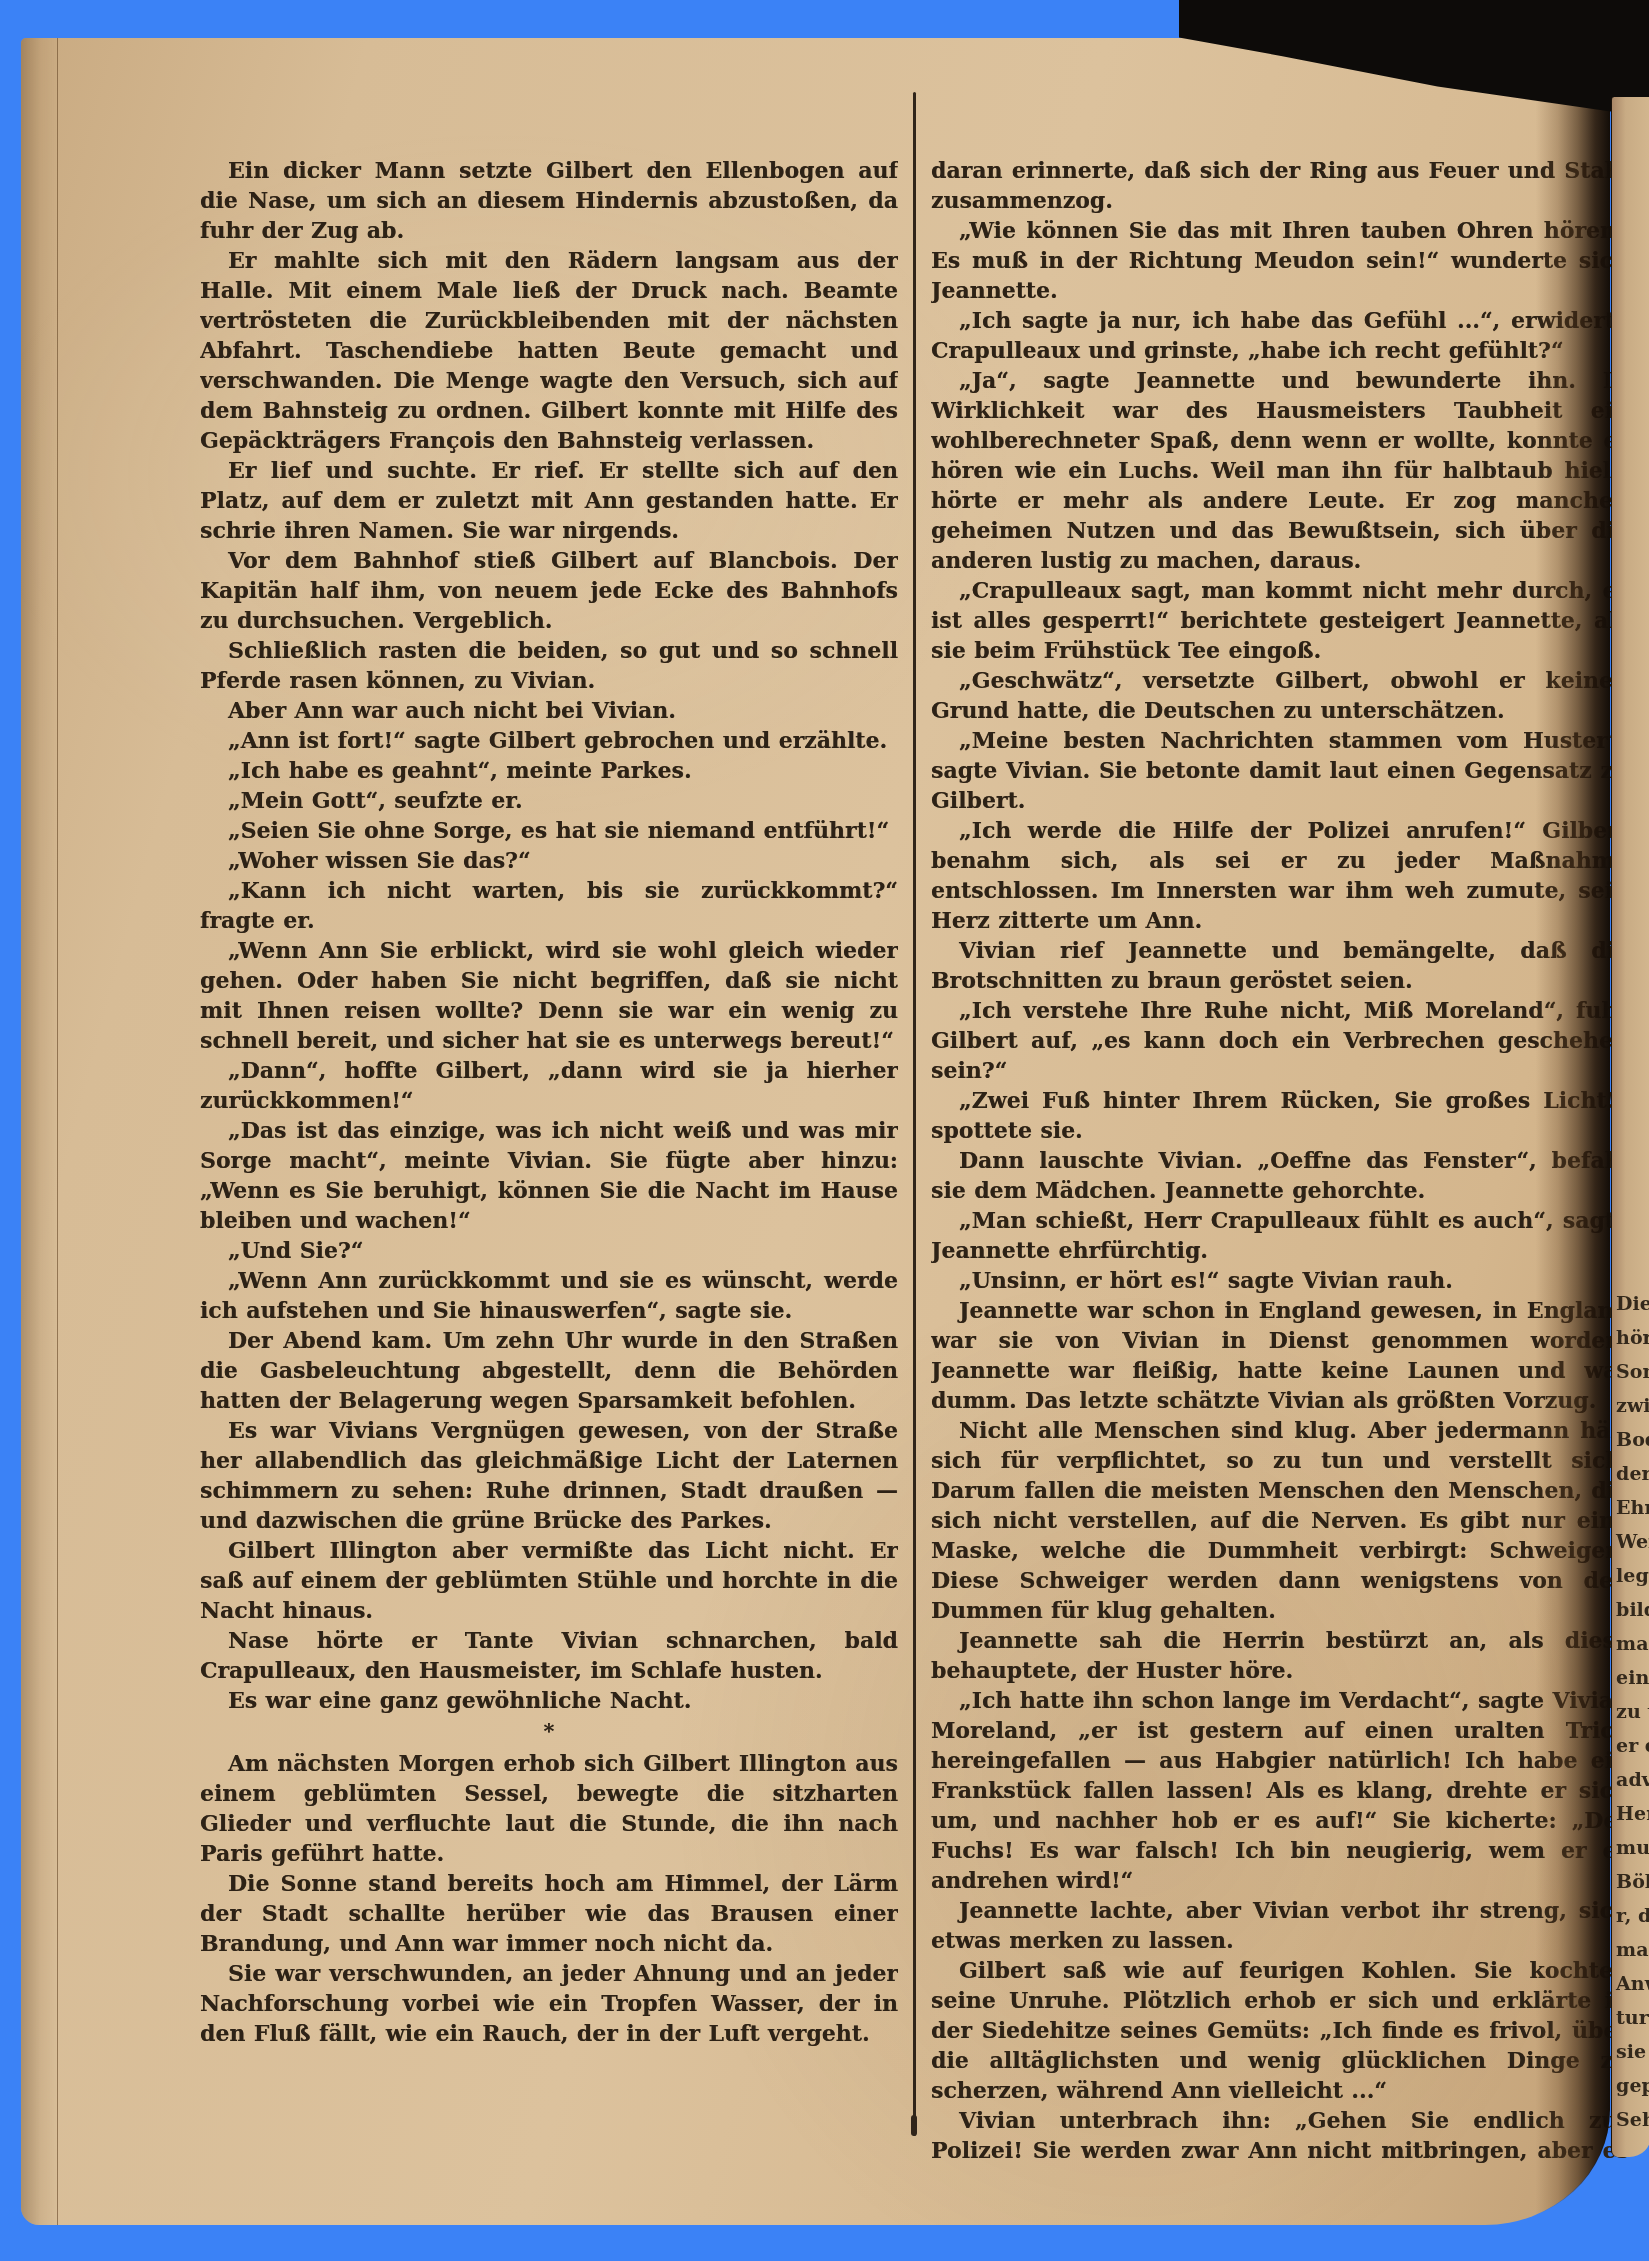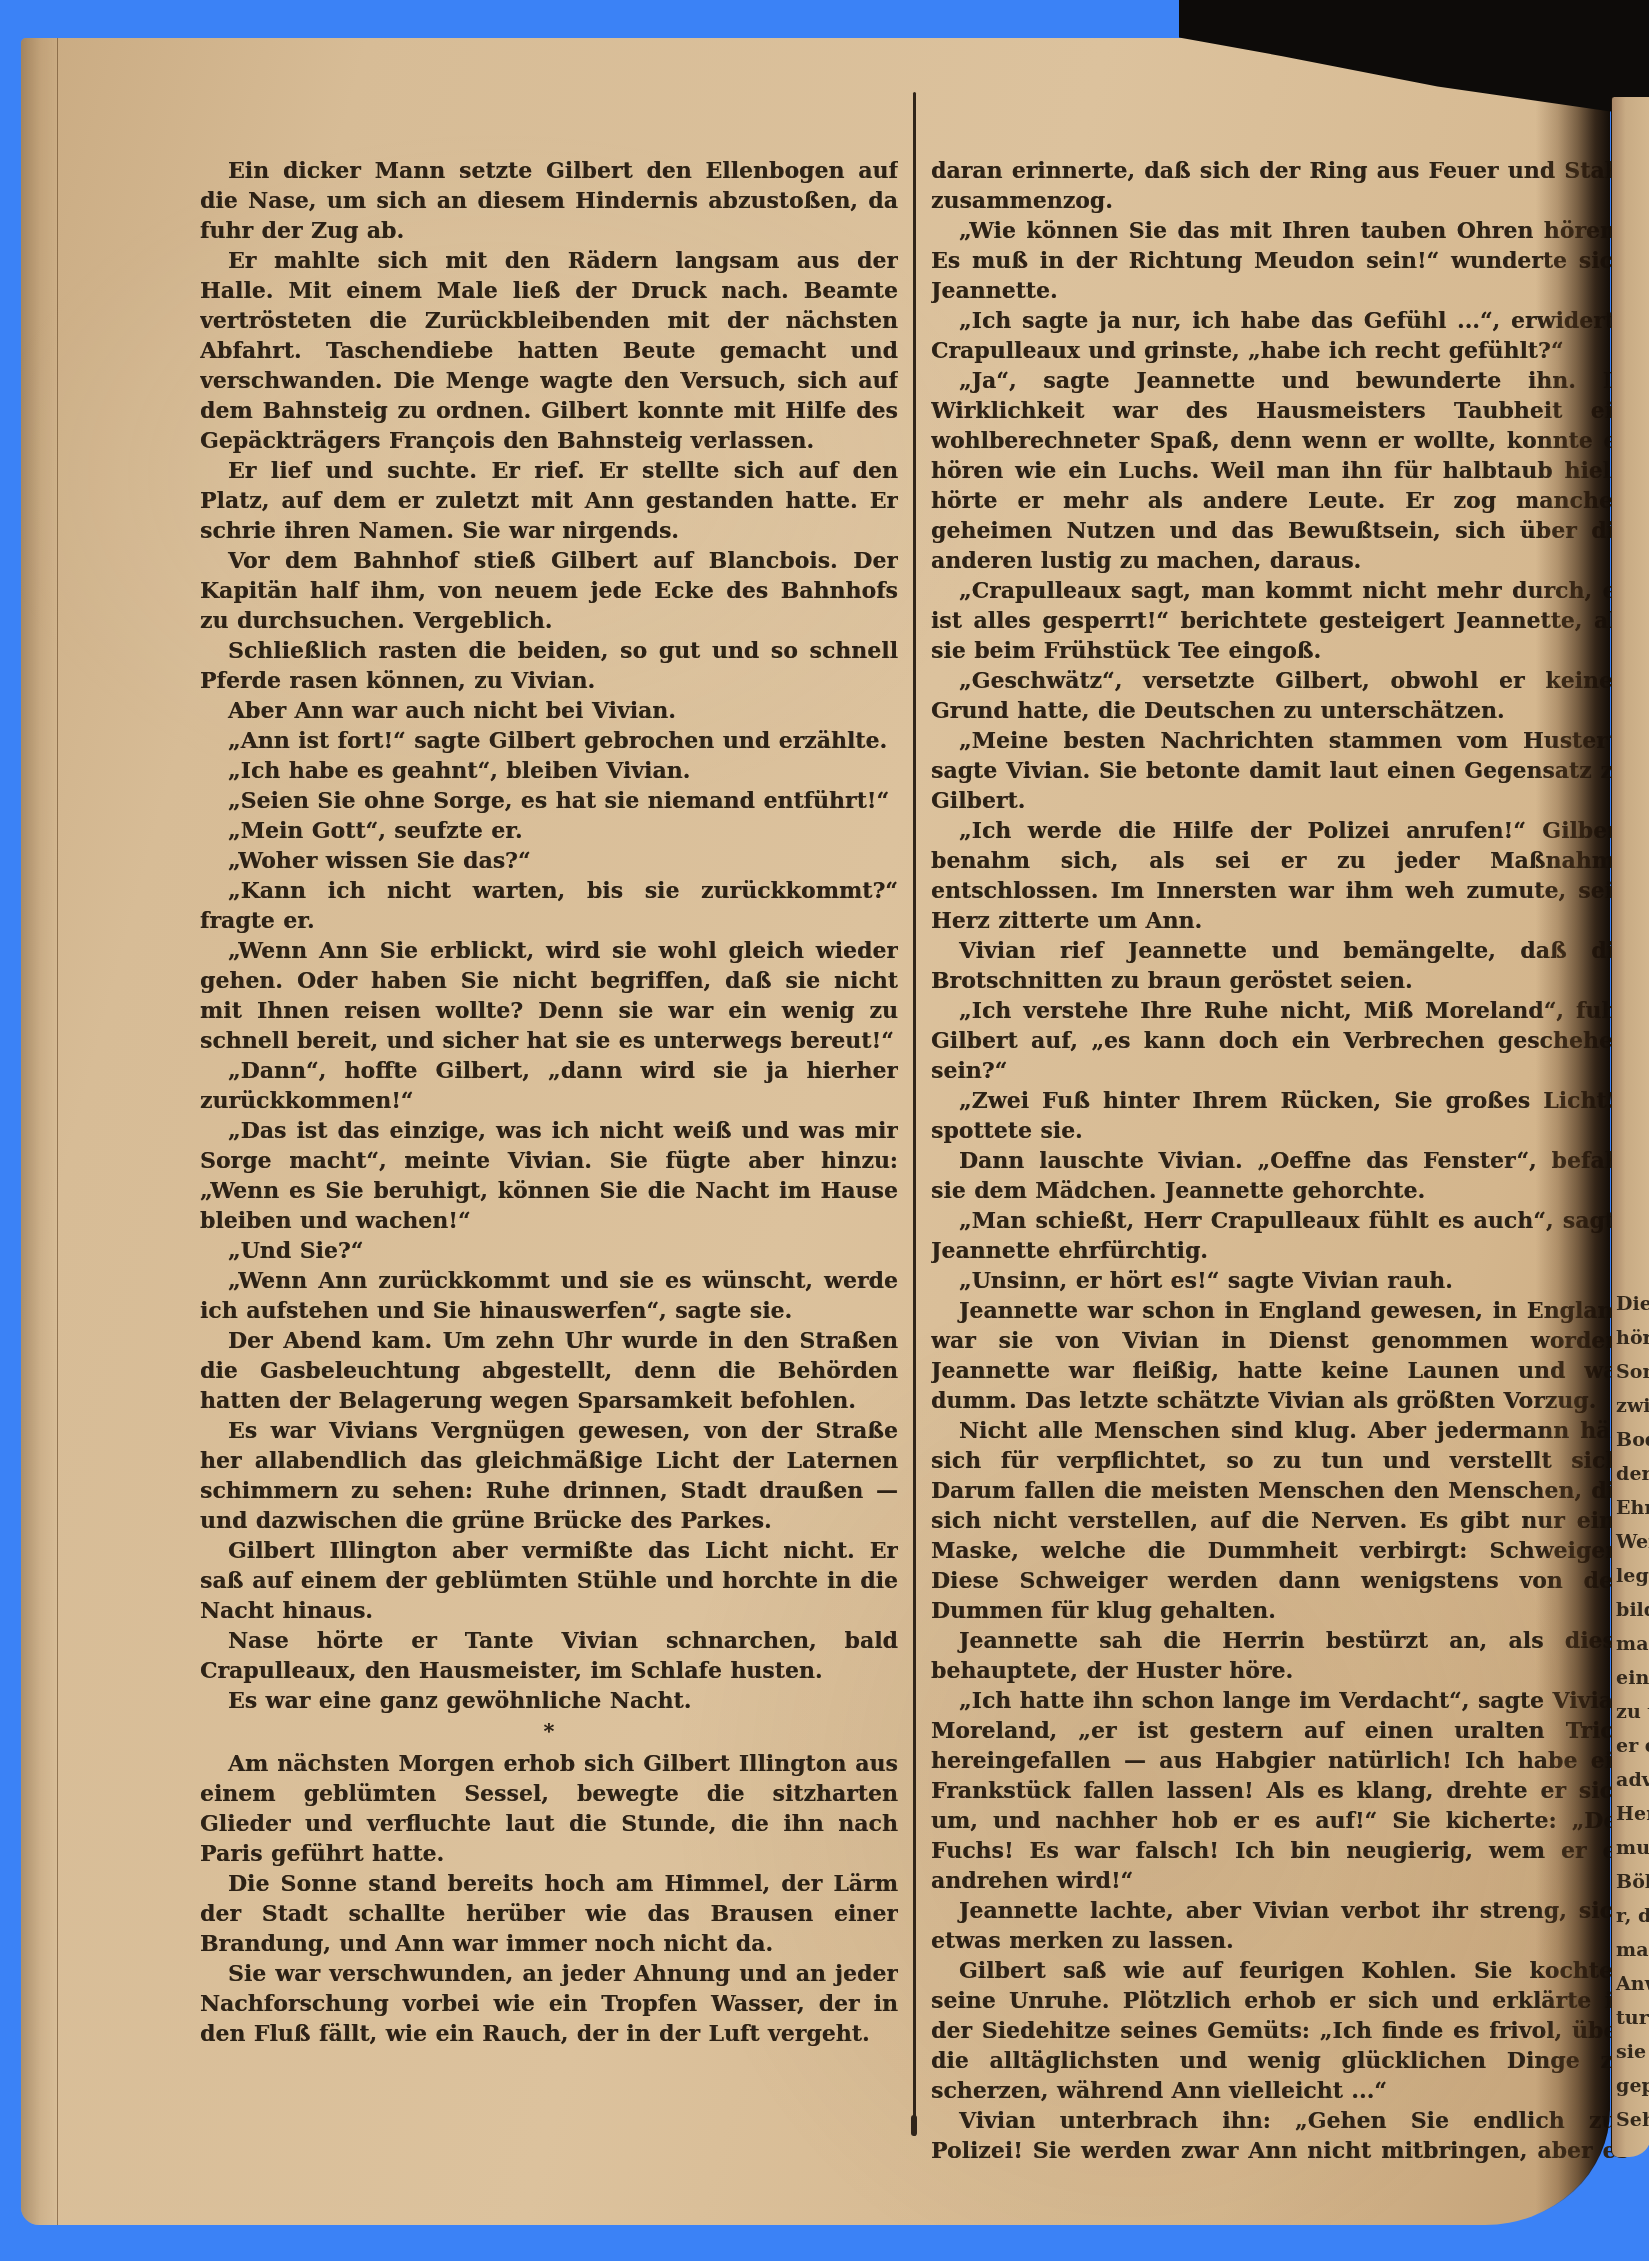--- a/index.html
+++ b/index.html
@@ -47,23 +47,23 @@
   <div class="page-main"></div>
 
   <div class="col col-left">
       <p class="para indent">Ein dicker Mann setzte Gilbert den Ellenbogen auf die Nase, um sich an diesem Hindernis abzustoßen, da fuhr der Zug ab.</p>
       <p class="para indent">Er mahlte sich mit den Rädern langsam aus der Halle. Mit einem Male ließ der Druck nach. Beamte vertrösteten die Zurückbleibenden mit der nächsten Abfahrt. Taschendiebe hatten Beute gemacht und verschwanden. Die Menge wagte den Versuch, sich auf dem Bahnsteig zu ordnen. Gilbert konnte mit Hilfe des Gepäckträgers François den Bahnsteig verlassen.</p>
       <p class="para indent">Er lief und suchte. Er rief. Er stellte sich auf den Platz, auf dem er zuletzt mit Ann gestanden hatte. Er schrie ihren Namen. Sie war nirgends.</p>
       <p class="para indent">Vor dem Bahnhof stieß Gilbert auf Blancbois. Der Kapitän half ihm, von neuem jede Ecke des Bahnhofs zu durchsuchen. Vergeblich.</p>
       <p class="para indent">Schließlich rasten die beiden, so gut und so schnell Pferde rasen können, zu Vivian.</p>
       <p class="para indent">Aber Ann war auch nicht bei Vivian.</p>
       <p class="para indent">„Ann ist fort!“ sagte Gilbert gebrochen und erzählte.</p>
-      <p class="para indent">„Ich habe es geahnt“, bleiben Vivian.</p>
+      <p class="para indent">„Ich habe es geahnt“, meinte Parkes.</p>
+      <p class="para indent">„Mein Gott“, seufzte er.</p>
       <p class="para indent">„Seien Sie ohne Sorge, es hat sie niemand entführt!“</p>
-      <p class="para indent">„Mein Gott“, seufzte er.</p>
       <p class="para indent">„Woher wissen Sie das?“</p>
       <p class="para indent">„Kann ich nicht warten, bis sie zurückkommt?“ fragte er.</p>
       <p class="para indent">„Wenn Ann Sie erblickt, wird sie wohl gleich wieder gehen. Oder haben Sie nicht begriffen, daß sie nicht mit Ihnen reisen wollte? Denn sie war ein wenig zu schnell bereit, und sicher hat sie es unterwegs bereut!“</p>
       <p class="para indent">„Dann“, hoffte Gilbert, „dann wird sie ja hierher zurückkommen!“</p>
       <p class="para indent">„Das ist das einzige, was ich nicht weiß und was mir Sorge macht“, meinte Vivian. Sie fügte aber hinzu: „Wenn es Sie beruhigt, können Sie die Nacht im Hause bleiben und wachen!“</p>
       <p class="para indent">„Und Sie?“</p>
       <p class="para indent">„Wenn Ann zurückkommt und sie es wünscht, werde ich aufstehen und Sie hinauswerfen“, sagte sie.</p>
       <p class="para indent">Der Abend kam. Um zehn Uhr wurde in den Straßen die Gasbeleuchtung abgestellt, denn die Behörden hatten der Belagerung wegen Sparsamkeit befohlen.</p>
       <p class="para indent">Es war Vivians Vergnügen gewesen, von der Straße her allabendlich das gleichmäßige Licht der Laternen schimmern zu sehen: Ruhe drinnen, Stadt draußen — und dazwischen die grüne Brücke des Parkes.</p>
       <p class="para indent">Gilbert Illington aber vermißte das Licht nicht. Er saß auf einem der geblümten Stühle und horchte in die Nacht hinaus.</p>

